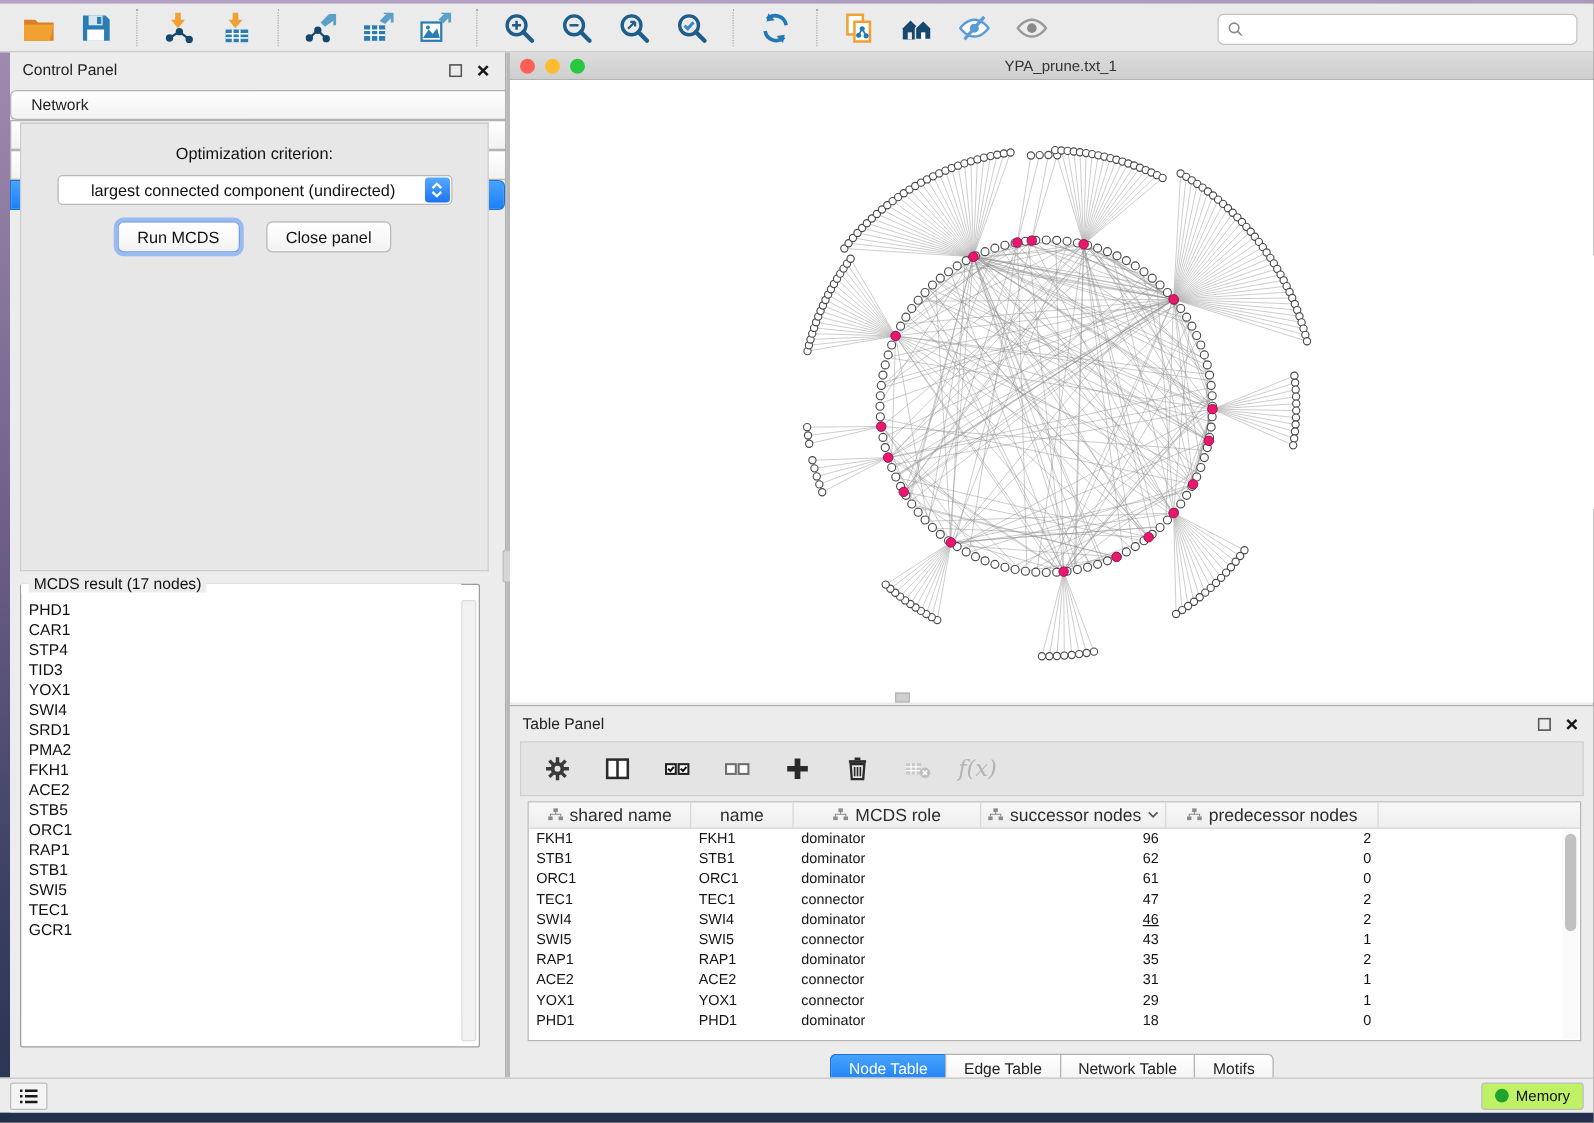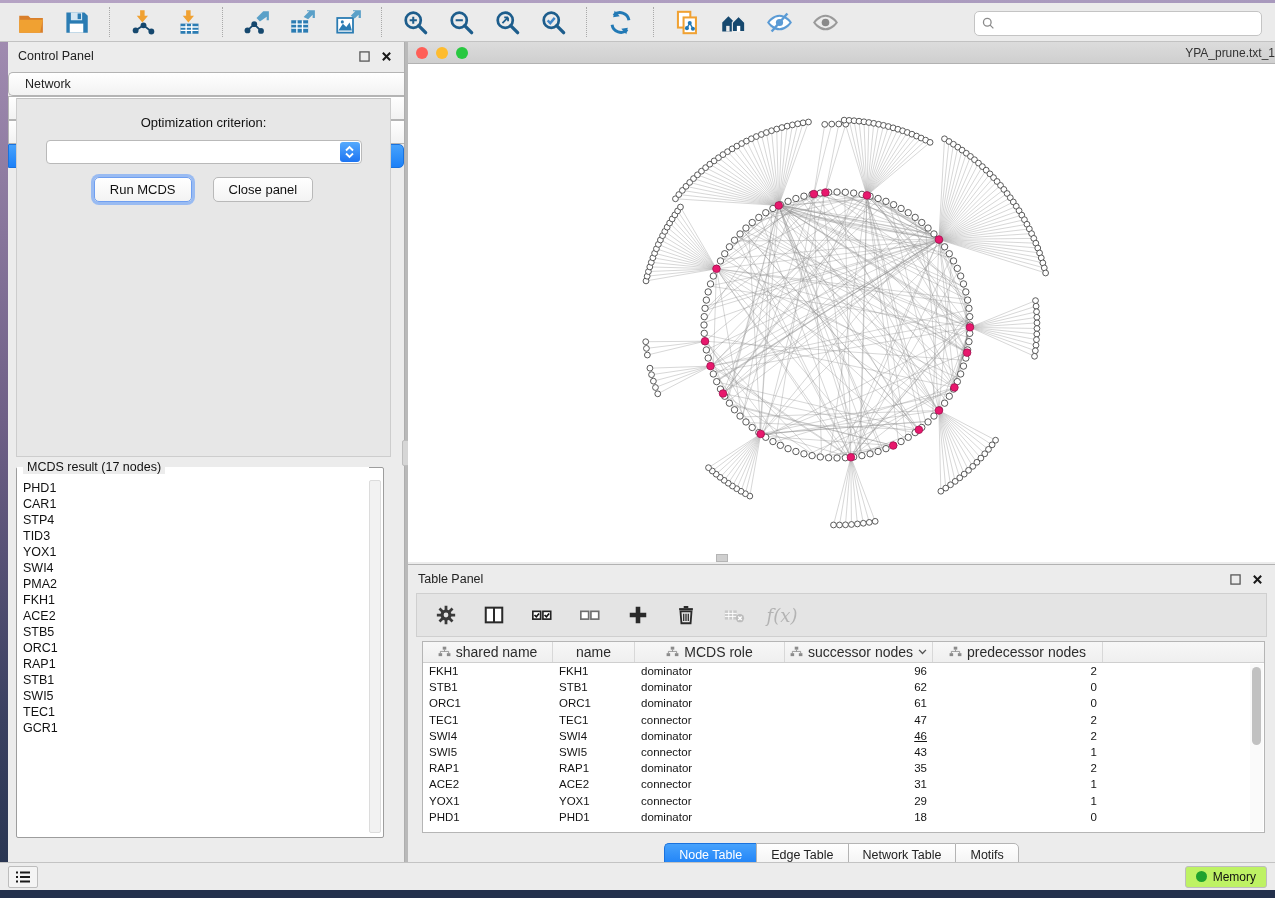--- a/index.html
+++ b/index.html
@@ -54,21 +54,21 @@
   
   .vsplit{position:absolute;left:405px;top:42px;width:3px;bottom:36px;background:#b9b9b9;cursor:col-resize;}
   .vhandle{position:absolute;left:-3px;top:398px;width:9px;height:26px;background:#d6d6d6;border:1px solid #bdbdbd;border-radius:2px;}
   
   .right{position:absolute;left:408px;right:0;top:42px;bottom:36px;}
   .nwin{position:absolute;left:0;right:0;top:0;height:520px;}
   .ntitle{height:22px;background:linear-gradient(#dcdcdc,#cfcfcf);border-bottom:1px solid #b2b2b2;
     display:flex;align-items:center;padding:0 8px;position:relative;}
   .tl{width:12px;height:12px;border-radius:50%;margin-right:8px;cursor:pointer;}
   .tl.red{background:#ff5f57;}.tl.yel{background:#febc2e;}.tl.grn{background:#28c840;}
-  .ntext{position:absolute;left:14px;right:0;text-align:right;font-size:12px;color:#333;pointer-events:none;}
+  .ntext{position:absolute;left:14px;right:0;text-align:center;font-size:12px;color:#333;pointer-events:none;}
   .ncanvas{position:absolute;left:0;top:22px;width:867px;height:498px;background:#fff;}
   .hsplit-handle{position:absolute;left:308px;top:512px;width:12px;height:8px;background:#cfcfcf;border:1px solid #b5b5b5;cursor:row-resize;}
   
   .tpanel{position:absolute;left:0;right:0;top:522px;bottom:0;background:#ececec;border-top:1px solid #b2b2b2;}
   .ttools{position:absolute;left:8px;right:8px;top:28px;height:44px;background:#e4e4e4;
     border:1px solid #cfcfcf;display:flex;align-items:center;padding:0 12px;gap:14px;}
   .tt{border:none;background:transparent;width:34px;height:34px;display:flex;align-items:center;justify-content:center;padding:0;cursor:pointer;}
   .tt svg{width:22px;height:22px;}
   .tt.dis{cursor:default;}
   .fx{font-family:"DejaVu Serif","Liberation Serif",serif;font-style:italic;font-size:18px;color:#b3b3b3;}
@@ -258,20 +258,21 @@
     </div>
     <div class="tabs" id="cp-tabs">
         <div class="cp-tab">Network</div>
         <div class="cp-tab">Style</div>
         <div class="cp-tab">Panel</div>
         <div class="cp-tab sel">MCDS</div>
       </div>
     <div class="inset">
       <div class="optlabel">Optimization criterion:</div>
       <div class="selectbox">
+        <span class="val">largest connected component (undirected)</span>
         <span class="stepper">
             <svg width="11" height="14" viewBox="0 0 10 14">
               <path d="M1.5 5.5L5 2l3.5 3.5" stroke="#fff" stroke-width="1.8" fill="none"></path>
               <path d="M1.5 8.5L5 12l3.5-3.5" stroke="#fff" stroke-width="1.8" fill="none"></path>
             </svg>
           </span>
       </div>
       <div class="btnrow">
         <button class="mbtn focus">Run MCDS</button>
         <button class="mbtn">Close panel</button>
@@ -280,20 +281,21 @@
     <div class="group">
       <div class="legend-bg"></div>
       <div class="legend">MCDS result (17 nodes)</div>
       <div class="rlist" id="mcds-list">
           <div class="ritem">PHD1</div>
           <div class="ritem">CAR1</div>
           <div class="ritem">STP4</div>
           <div class="ritem">TID3</div>
           <div class="ritem">YOX1</div>
           <div class="ritem">SWI4</div>
+          <div class="ritem">SRD1</div>
           <div class="ritem">PMA2</div>
           <div class="ritem">FKH1</div>
           <div class="ritem">ACE2</div>
           <div class="ritem">STB5</div>
           <div class="ritem">ORC1</div>
           <div class="ritem">RAP1</div>
           <div class="ritem">STB1</div>
           <div class="ritem">SWI5</div>
           <div class="ritem">TEC1</div>
           <div class="ritem">GCR1</div>

